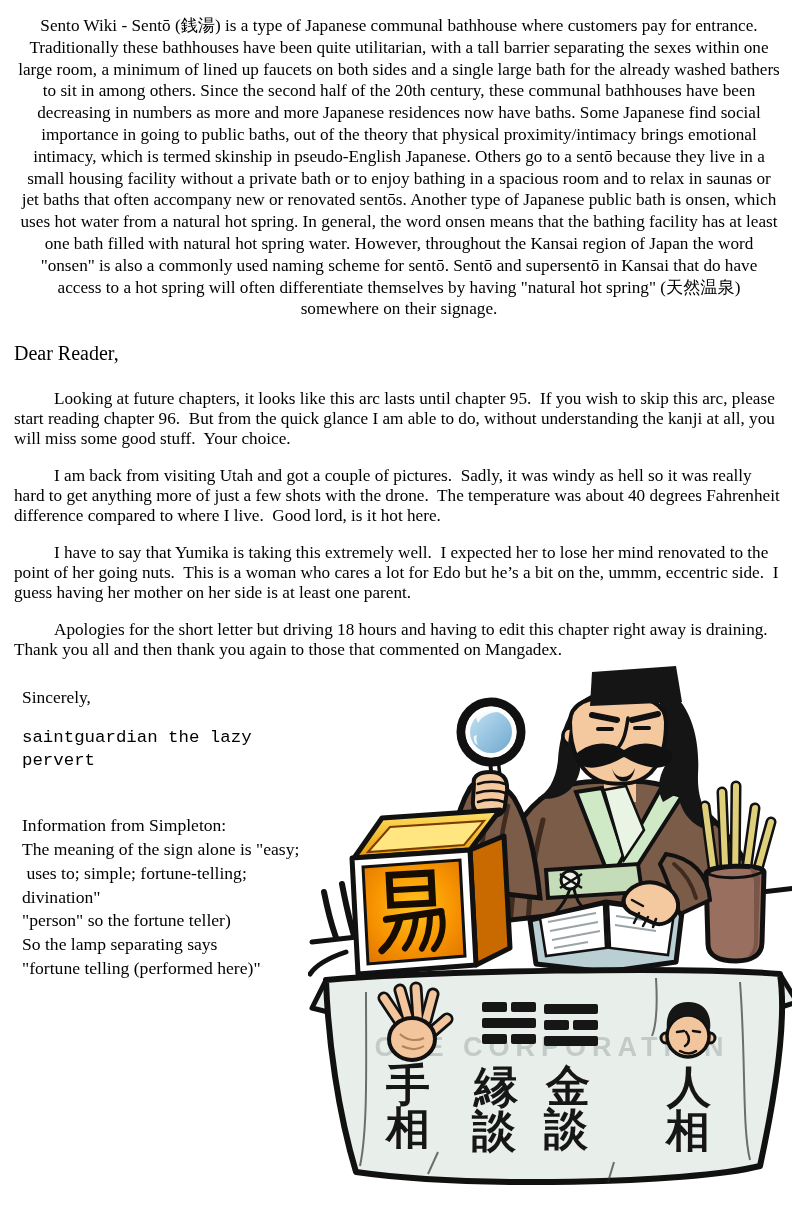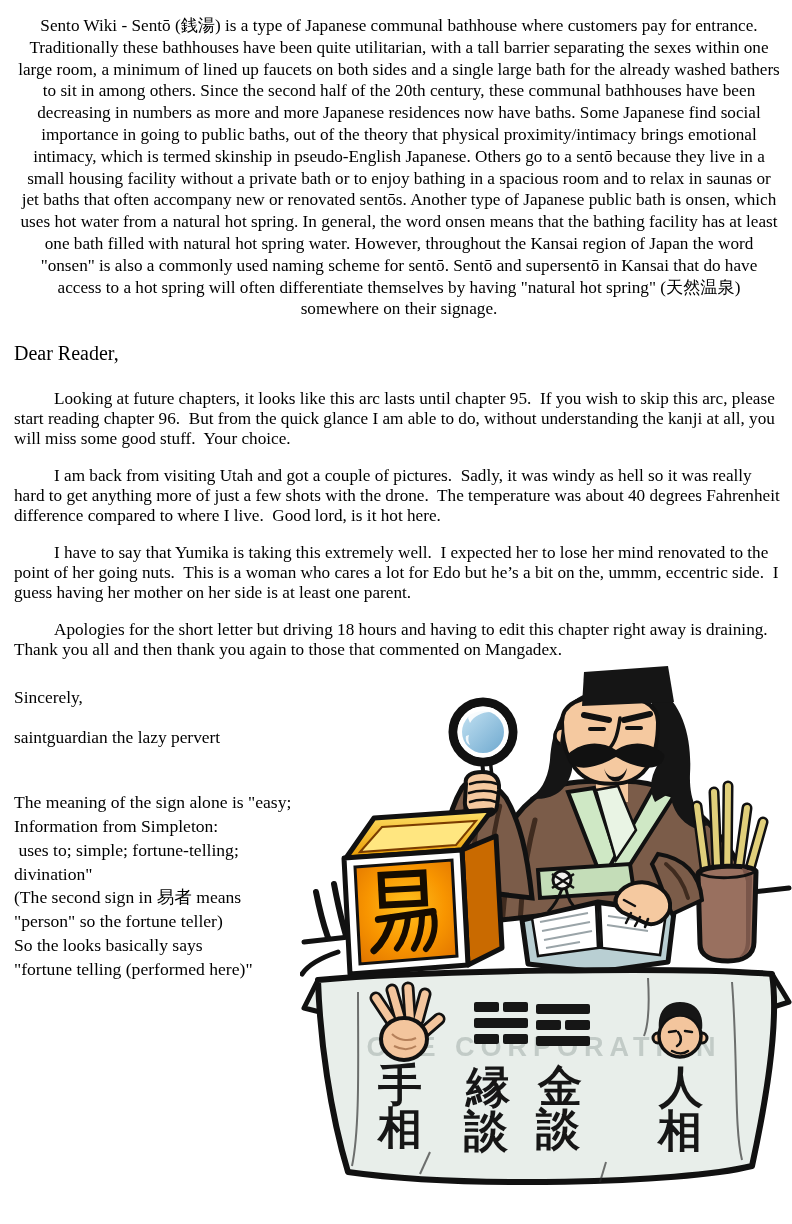--- a/index.html
+++ b/index.html
@@ -15,23 +15,23 @@
   }
   .salutation{margin:22px 15px 0 14px;font-size:20px;line-height:23px;}
   .letter p{
     margin:17px 12px 0 14px;
     text-indent:40px;
     font-size:17.2px;line-height:20px;
     white-space:pre-wrap;
   }
   .letter p.first{margin-top:24px;}
   .bottom-row{display:flex;align-items:flex-start;}
-  .left-col{width:300px;flex:0 0 300px;}
+  .left-col{width:300px;flex:0 0 300px;padding-left:8px;}
   .closing{margin:26px 0 0 14px;font-size:17.4px;line-height:23px;}
-  .signature{margin:17px 0 0 14px;font-size:17.4px;line-height:23px;}
+  .signature{margin:17px 0 0 14px;font-size:17.4px;line-height:23px;font-family:Liberation Mono, monospace;}
   .note{margin:42px 0 0 14px;}
   .note div{
     font-size:17.6px;line-height:23.8px;white-space:pre;
   }
   .illustration{width:492px;height:534px;flex:0 0 492px;}
   svg text.kanji{
     font-family:"Liberation Serif","DejaVu Sans",serif;
     font-size:44px;fill:#161616;text-anchor:middle;font-weight:bold;
   }
   svg text.watermark{
@@ -51,27 +51,26 @@
   <p>I am back from visiting Utah and got a couple of pictures.  Sadly, it was windy as hell so it was really hard to get anything more of just a few shots with the drone.  The temperature was about 40 degrees Fahrenheit difference compared to where I live.  Good lord, is it hot here.</p>
   <p>I have to say that Yumika is taking this extremely well.  I expected her to lose her mind renovated to the point of her going nuts.  This is a woman who cares a lot for Edo but he’s a bit on the, ummm, eccentric side.  I guess having her mother on her side is at least one parent.</p>
   <p>Apologies for the short letter but driving 18 hours and having to edit this chapter right away is draining.  Thank you all and then thank you again to those that commented on Mangadex.</p>
 </div>
 
 <div class="bottom-row">
   <div class="left-col">
     <div class="closing">Sincerely,</div>
     <div class="signature">saintguardian the lazy pervert</div>
     <div class="note">
+      <div>Information from Simpleton:</div>
       <div>The meaning of the sign alone is "easy;</div>
-      <div>Information from Simpleton:</div>
       <div> uses to; simple; fortune-telling;</div>
       <div>divination"</div>
-      <div>(The second sign in 易者 means</div>
       <div>"person" so the fortune teller)</div>
-      <div>So the looks basically says</div>
+      <div>So the lamp separating says</div>
       <div>"fortune telling (performed here)"</div>
     </div>
   </div>
 
   <div class="illustration">
   <svg viewBox="0 0 492 534" width="492" height="534" xmlns="http://www.w3.org/2000/svg">
     <defs>
       <radialGradient id="lampPanel" cx="50%" cy="45%" r="70%">
         <stop offset="0%" stop-color="#ffc21e"></stop>
         <stop offset="55%" stop-color="#f89500"></stop>

